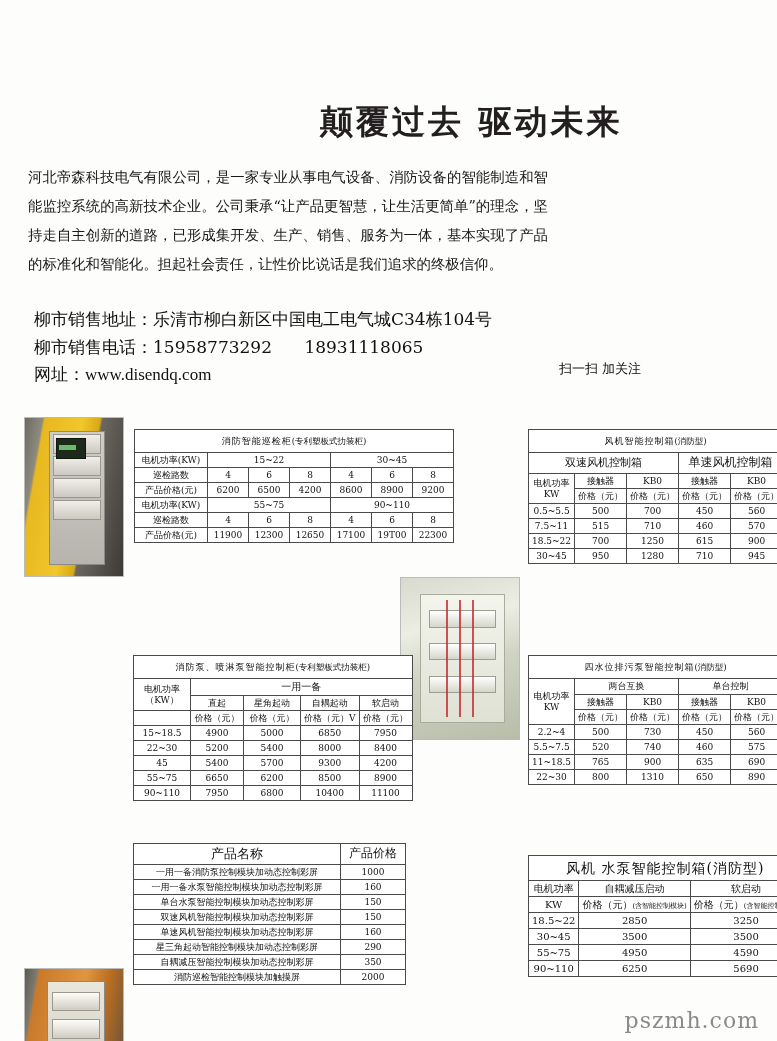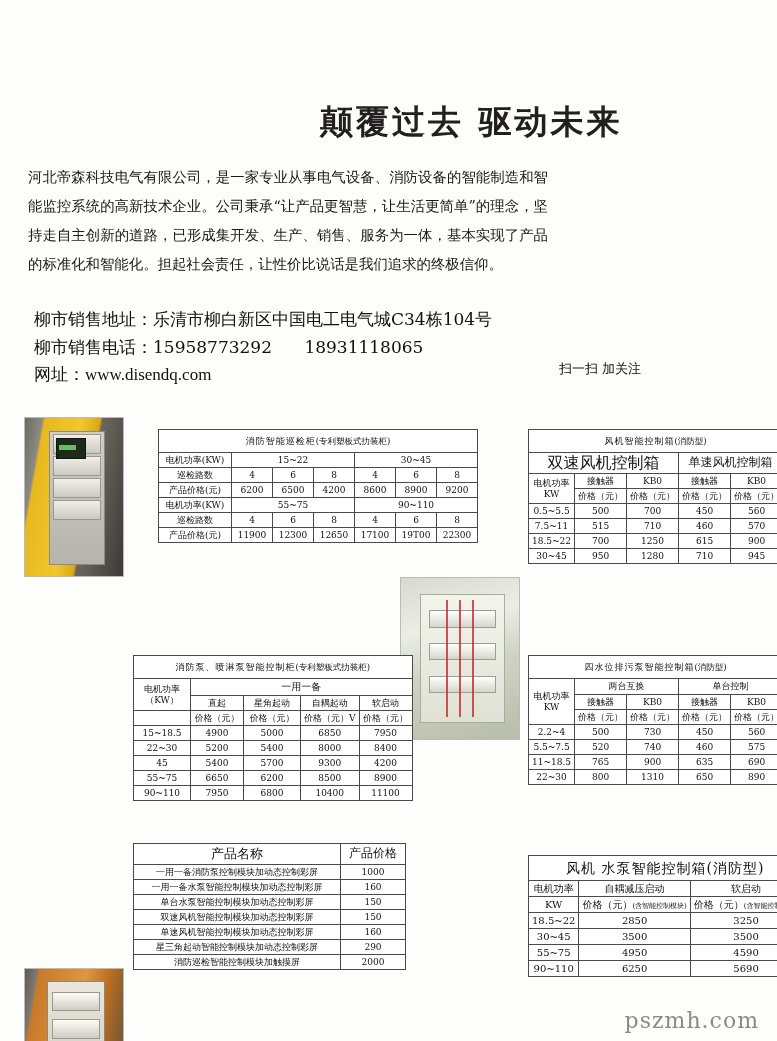--- a/index.html
+++ b/index.html
@@ -181,21 +181,21 @@
   <div class="photo cab" style="left:24px; top:417px; width:100px; height:160px;">
     <div class="panel">
       <div class="lcd"></div>
       <div class="row" style="top:26%"></div>
       <div class="row" style="top:44%"></div>
       <div class="row" style="top:62%"></div>
       <div class="row" style="top:80%"></div>
     </div>
   </div>
 
-  <div class="tbl-wrap" style="left:140px; top:429px;padding-left:18px;">
+  <div class="tbl-wrap" style="left:116px; top:429px;padding-left:18px;">
     <table class="t f9 noborder-outer">
       <tbody>
           <tr>
             <td class="title-cell" colspan="7"><span>消防智能巡检柜</span><span class="sub">(专利塑板式扐装柜)</span></td>
           </tr>
       <tr>
         <td style="width:66px">电机功率(KW)</td>
         <td colspan="3">15~22</td>
         <td colspan="3">30~45</td>
       </tr>
@@ -255,21 +255,21 @@
     </div>
   </div>
 
   <div class="tbl-wrap" style="left:528px; top:429px;">
     <table class="t f9 noborder-outer">
       <tbody>
           <tr>
             <td class="title-cell" colspan="5"><span>风机智能控制箱</span><span class="sub">(消防型)</span></td>
           </tr>
       <tr>
-        <td colspan="3" style="font-size:16px;height:20px">双速风机控制箱</td>
+        <td colspan="3" style="font-size:11px;height:20px">双速风机控制箱</td>
         <td colspan="2" style="font-size:12px;height:20px">单速风机控制箱</td>
       </tr>
       <tr>
         <td rowspan="2" style="width:44px"><span>电机功率</span><br><span>KW</span></td>
         <td style="width:44px">接触器</td>
         <td style="width:44px">KB0</td>
         <td style="width:44px">接触器</td>
         <td style="width:44px">KB0</td>
       </tr>
       <tr>
@@ -460,20 +460,24 @@
           </tr>
       <tr>
             <td>单速风机智能控制模块加动态控制彩屏</td>
             <td>160</td>
           </tr>
       <tr>
             <td>星三角起动智能控制模块加动态控制彩屏</td>
             <td>290</td>
           </tr>
       <tr>
+            <td>自耦减压智能控制模块加动态控制彩屏</td>
+            <td>350</td>
+          </tr>
+      <tr>
             <td>消防巡检智能控制模块加触摸屏</td>
             <td>2000</td>
           </tr>
     </tbody>
       </table>
   </div>
 
   <div class="tbl-wrap" style="left:528px; top:855px;">
     <table class="t f10 noborder-outer">
       <tbody>

